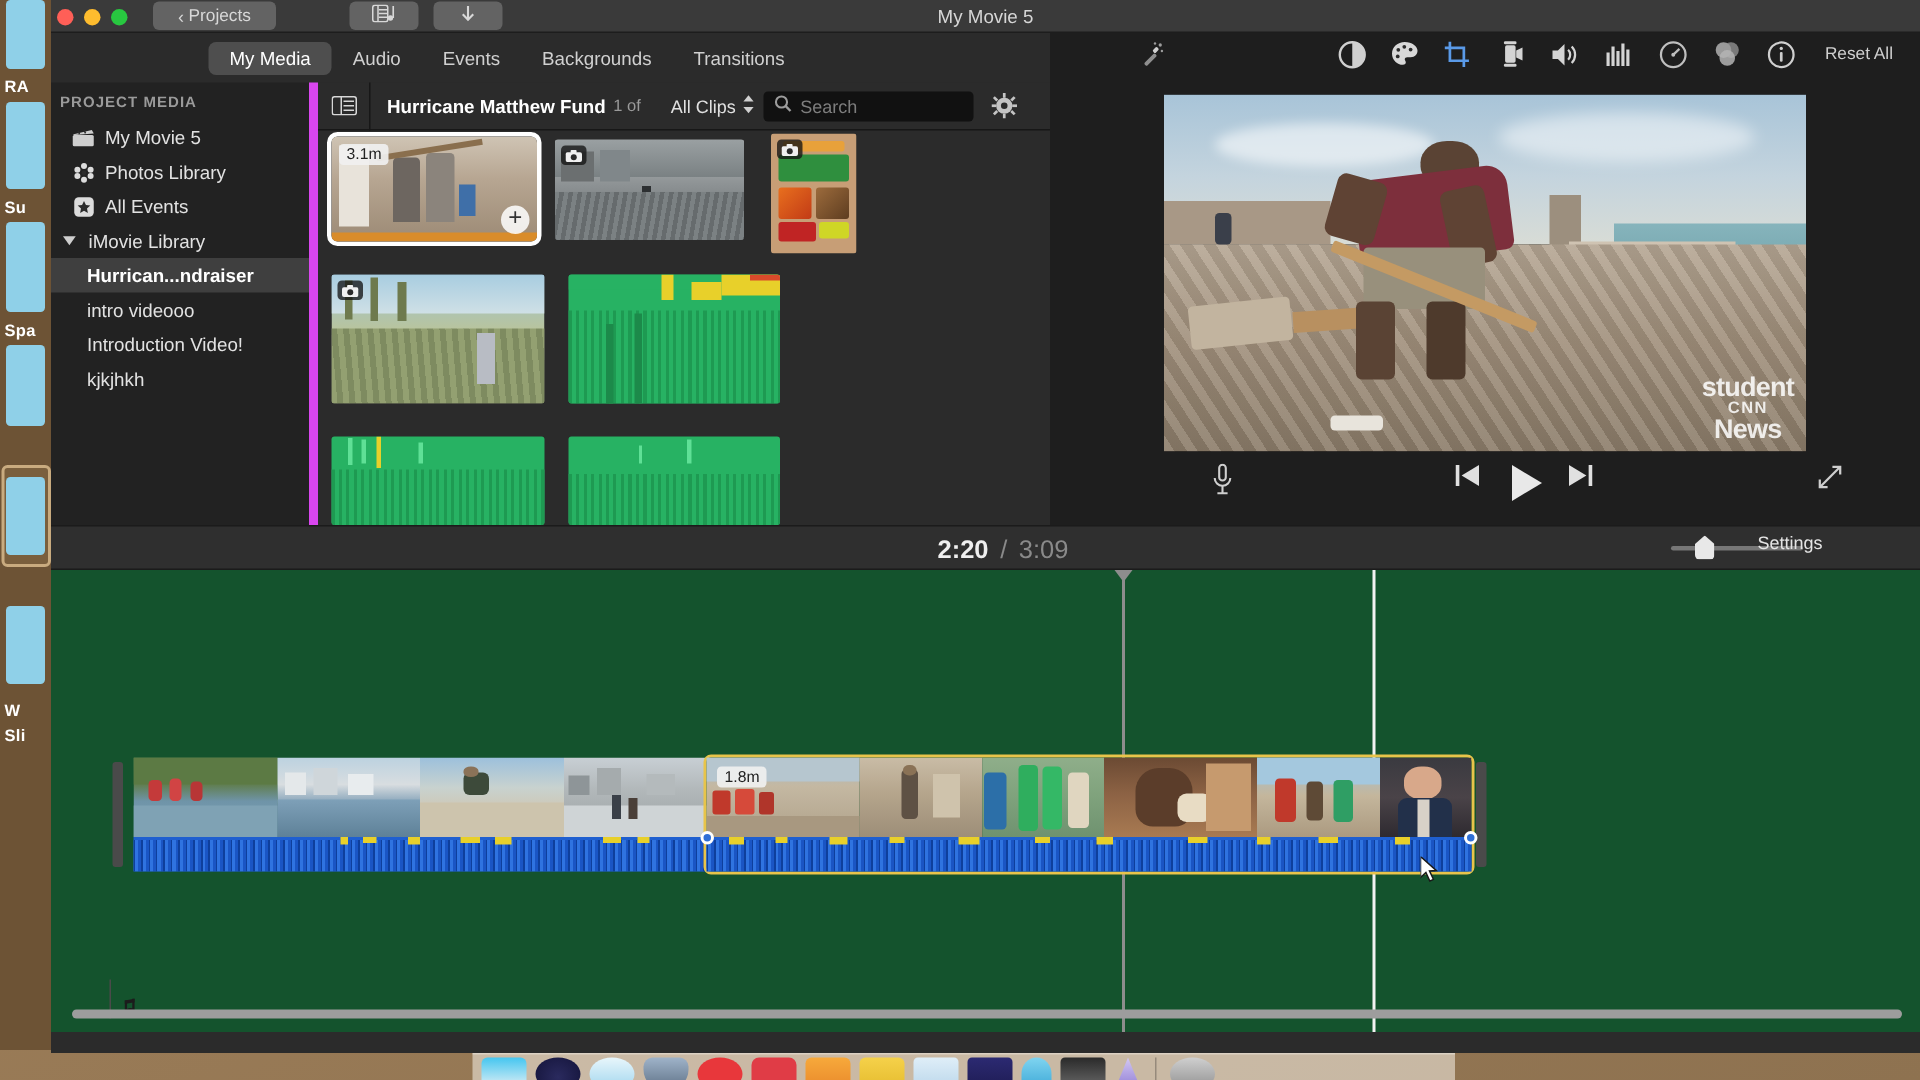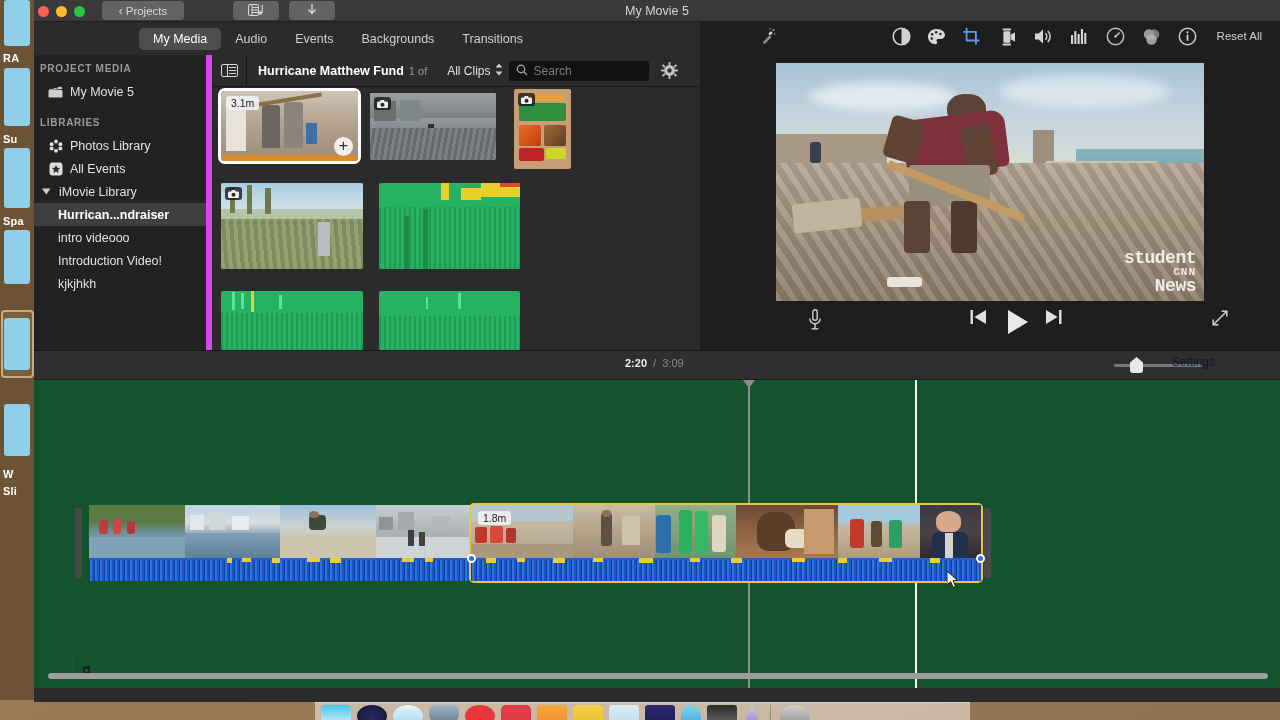--- a/index.html
+++ b/index.html
@@ -91,37 +91,37 @@
              background:rgba(255,255,255,.85); color:#333; font-size:16px; line-height:17px; text-align:center; }
 
   
   #viewer { position:absolute; left:666px; top:22px; width:580px; height:328px; background:#1e1e1e; }
   #vtools { height:33px; display:flex; align-items:center; position:relative; }
   .vtool { width:26px; height:26px; display:flex; align-items:center; justify-content:center; }
   #resetall { position:absolute; right:12px; top:6px; font-size:11.5px; color:#cfcfcf;
               padding:2px 6px; border-radius:4px; }
   #vstage { position:relative; margin:8px auto 0 auto; width:428px; height:238px; background:#000;
             overflow:hidden; }
-  #watermark { position:absolute; right:8px; bottom:6px; text-align:right; color:rgba(255,255,255,.85);
-               font-size:18px; font-weight:bold; line-height:.95; letter-spacing:-.5px;font-family:Liberation Mono, monospace; }
+  #watermark { position:absolute; right:8px; bottom:6px; text-align:center; color:rgba(255,255,255,.85);
+               font-size:18px; font-weight:bold; line-height:.95; letter-spacing:-.5px; }
   #watermark small { display:block; font-size:11px; letter-spacing:1px; }
   #vctrls { position:relative; height:44px; }
   .vc { position:absolute; top:8px; display:flex; align-items:center; justify-content:center; }
 
   
   #tlbar { position:absolute; left:0; top:350px; width:100%; height:30px; background:#2f2f2f;
            border-top:1px solid #1b1b1b; border-bottom:1px solid #1b1b1b; }
-  #times { position:absolute; left:591px; top:6px; font-size:11px; }
+  #times { position:absolute; left:591px; top:6px; font-size:17px; }
   #times .cur { color:#efefef; font-weight:bold; }
   #times .sep { color:#8a8a8a; margin:0 3px; }
   #times .tot { color:#8a8a8a; }
   #zoomslider { position:absolute; right:78px; top:13px; width:88px; height:3px; background:#777; border-radius:2px; }
   #zoomthumb { position:absolute; left:16px; top:-7px; width:13px; height:16px; background:#e8e8e8;
                border-radius:2px 2px 3px 3px; clip-path:polygon(50% 0,100% 35%,100% 100%,0 100%,0 35%); }
-  #settings { position:absolute; right:-13px; top:-9px; font-size:12px; color:#0f172a; white-space:nowrap; }
+  #settings { position:absolute; right:-13px; top:-9px; font-size:12px; color:#e5e5e5; white-space:nowrap; }
 
   
   #timeline { position:absolute; left:0; top:380px; width:100%; height:308px; background:#14532d; overflow:hidden; }
   #skimmer { position:absolute; left:714px; top:0; width:2px; height:316px; background:#8d8d8d; }
   #skimmer::before { content:""; position:absolute; left:-5px; top:0; border-left:6px solid transparent;
                      border-right:6px solid transparent; border-top:8px solid #8d8d8d; }
   #playhead { position:absolute; left:881px; top:0; width:2px; height:316px; background:#f2f2f2; }
 
   .clipwrap { position:absolute; top:125px; height:76px; }
   .vidstrip { position:absolute; left:0; top:0; width:100%; height:53px; overflow:hidden; display:flex; }
@@ -239,23 +239,20 @@
         <svg width="15" height="12" viewBox="0 0 15 12">
           <rect x="0.5" y="4" width="14" height="7.5" rx="1" fill="#cfcfcf"></rect>
           <polygon points="0.5,3.7 13.2,0.6 14.5,3 1.5,4" fill="#cfcfcf"></polygon>
           <line x1="4" y1="1.2" x2="5" y2="3.4" stroke="#2b2b2b" stroke-width="1"></line>
           <line x1="8" y1="0.6" x2="9" y2="2.9" stroke="#2b2b2b" stroke-width="1"></line>
         </svg>
       </span>
       <span>My Movie 5</span>
     </div>
 
-    <div id="sidebar-pad">
-      <div class="side-head" style="padding-top:14px;">LIBRARIES</div>
-    </div>
 
     <div class="side-row">
       <span class="side-icon">
         <svg width="14" height="14" viewBox="0 0 14 14">
           <g fill="#dcdcdc">
             <circle cx="7" cy="2.6" r="2"></circle>
               <circle cx="11.4" cy="5.2" r="2"></circle>
             <circle cx="11.4" cy="9.4" r="2"></circle>
               <circle cx="7" cy="11.8" r="2"></circle>
             <circle cx="2.6" cy="9.4" r="2"></circle>

